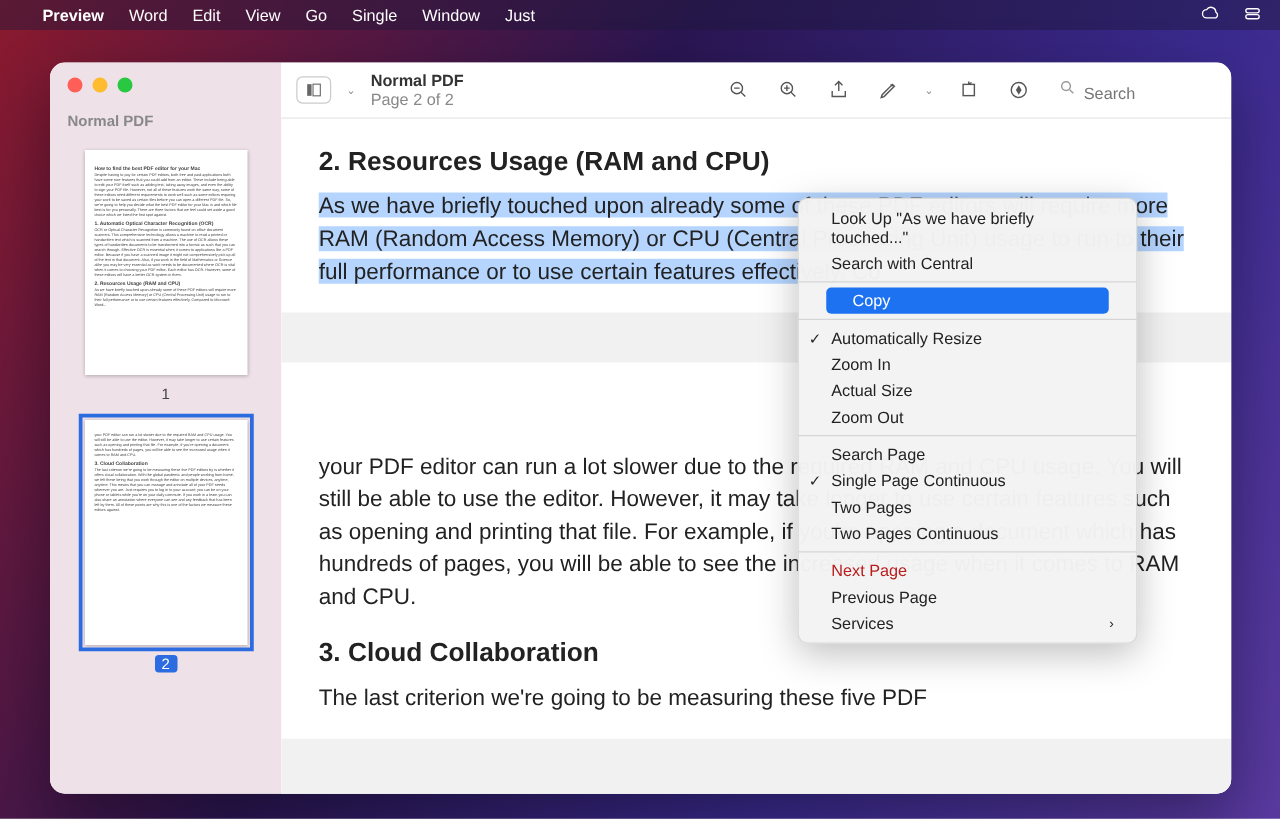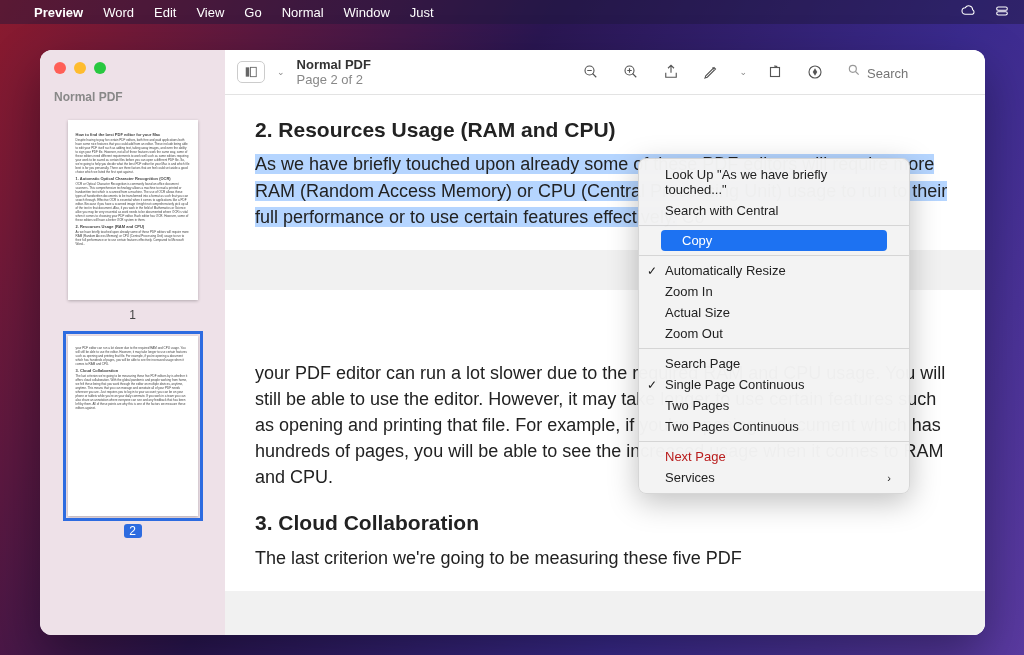--- a/index.html
+++ b/index.html
@@ -79,21 +79,21 @@
 </head>
 <body>
 
 <div class="menubar">
   <span class="apple"></span>
   <span class="item appname">Preview</span>
   <span class="item">Word</span>
   <span class="item">Edit</span>
   <span class="item">View</span>
   <span class="item">Go</span>
-  <span class="item">Normal</span>
+  <span class="item">Single</span>
   <span class="item">Window</span>
   <span class="item">Just</span>
   <div class="right">
     <span><svg viewBox="0 0 24 24">
           <path d="M8 17a5 5 0 010-10 6 6 0 0111 3 4 4 0 010 7z" fill="none" stroke="#fff" stroke-width="1.6"></path>
         </svg></span>
     <span><svg viewBox="0 0 24 24">
           <rect x="4" y="6" width="16" height="5" rx="2.5" fill="none" stroke="#fff" stroke-width="1.6"></rect>
           <rect x="4" y="13" width="16" height="5" rx="2.5" fill="none" stroke="#fff" stroke-width="1.6"></rect>
         </svg></span>
@@ -218,17 +218,18 @@
   <div class="sep"></div>
   <div class="mi">Search Page</div>
   <div class="mi">
       <span class="check">✓</span>
       <span>Single Page Continuous</span>
     </div>
   <div class="mi">Two Pages</div>
   <div class="mi">Two Pages Continuous</div>
   <div class="sep"></div>
   <div class="mi disabled">Next Page</div>
+  <div class="mi">Previous Page</div>
   <div class="mi">
       <span>Services</span>
       <span class="arrow">›</span>
     </div>
 </div>
 
 </body></html>

